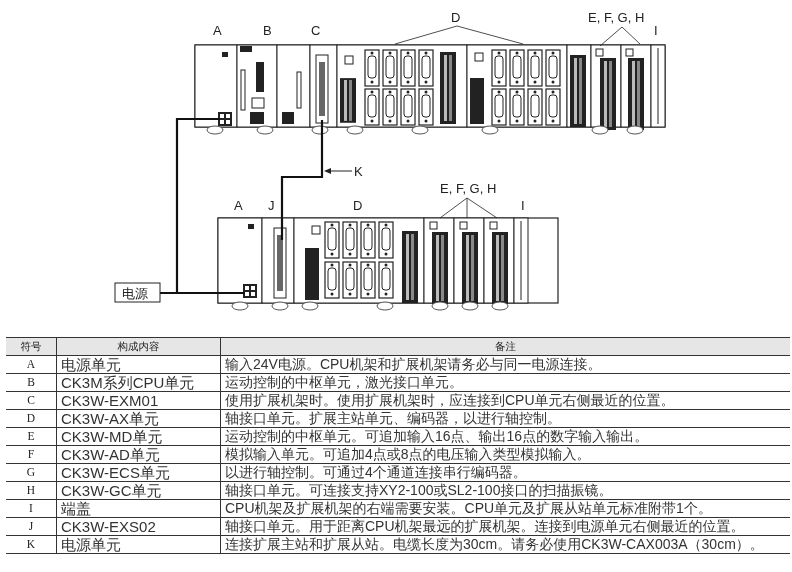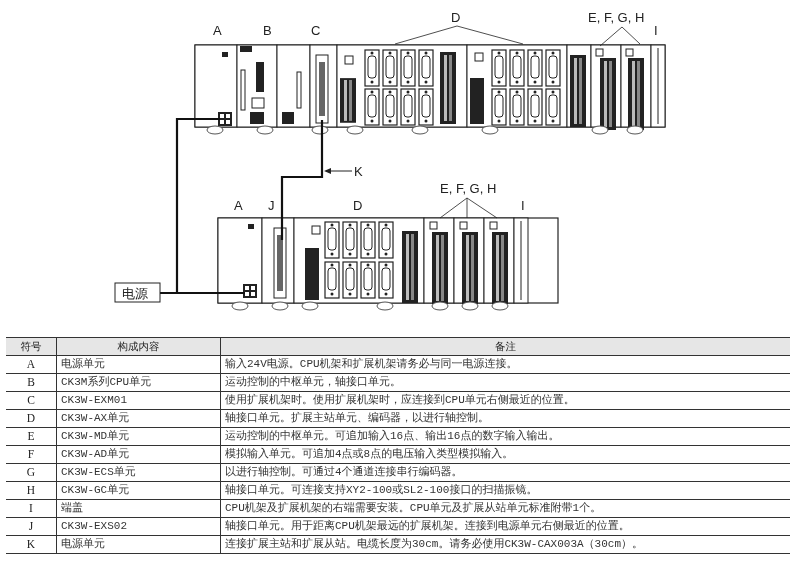--- a/index.html
+++ b/index.html
@@ -4,22 +4,22 @@
 <style>
   html, body { margin:0; padding:0; background:#ffffff; }
   body { width:792px; height:572px; position:relative; overflow:hidden; font-family:"DejaVu Sans", sans-serif; color:#222; }
   #diagram { position:absolute; left:0; top:0; width:792px; height:330px; }
   .lbl { font-family:"Liberation Sans", sans-serif; font-size:13px; fill:#222; }
   .psu-text { font-family:"DejaVu Sans", sans-serif; font-size:13px; fill:#222; }
   table.spec { position:absolute; left:6px; top:337px; width:784px; border-collapse:collapse; font-size:10.5px; }
   table.spec th, table.spec td { border:1px solid #333; height:17px; padding:0 4px; line-height:17px; white-space:nowrap;margin-left:14px; }
   table.spec th { background:#e6e6e6; font-weight:normal; text-align:center; }
   table.spec td.sym { text-align:center; width:42px; font-family:"Liberation Serif", serif; font-size:11.5px; }
-  table.spec td.name { width:155px; font-family:Liberation Mono, monospace; font-size:11px; color:#333; }
-  table.spec td.note { font-family:Liberation Mono, monospace; font-size:11px; color:#333; }
+  table.spec td.name { width:155px; font-family:Liberation Sans, sans-serif; font-size:15px; color:#333; }
+  table.spec td.note { font-family:Liberation Sans, sans-serif; font-size:14px; color:#333; }
   table.spec tr > *:first-child { border-left:none; }
   table.spec tr > *:last-child { border-right:none; }
 </style>
 </head>
 <body>
 
 <svg id="diagram" viewBox="0 0 792 330" xmlns="http://www.w3.org/2000/svg">
   <defs>
     <g id="dsub">
       <rect x="0" y="0" width="14" height="36" fill="#fff" stroke="#222" stroke-width="1.2"></rect>
@@ -229,21 +229,21 @@
   </thead>
   <tbody id="tbody">
       <tr>
         <td class="sym">A</td>
         <td class="name">电源单元</td>
         <td class="note">输入24V电源。CPU机架和扩展机架请务必与同一电源连接。</td>
       </tr>
       <tr>
         <td class="sym">B</td>
         <td class="name">CK3M系列CPU单元</td>
-        <td class="note">运动控制的中枢单元，轴接口单元。</td>
+        <td class="note">运动控制的中枢单元，激光接口单元。</td>
       </tr>
       <tr>
         <td class="sym">C</td>
         <td class="name">CK3W-EXM01</td>
         <td class="note">使用扩展机架时。使用扩展机架时，应连接到CPU单元右侧最近的位置。</td>
       </tr>
       <tr>
         <td class="sym">D</td>
         <td class="name">CK3W-AX单元</td>
         <td class="note">轴接口单元。扩展主站单元、编码器，以进行轴控制。</td>

